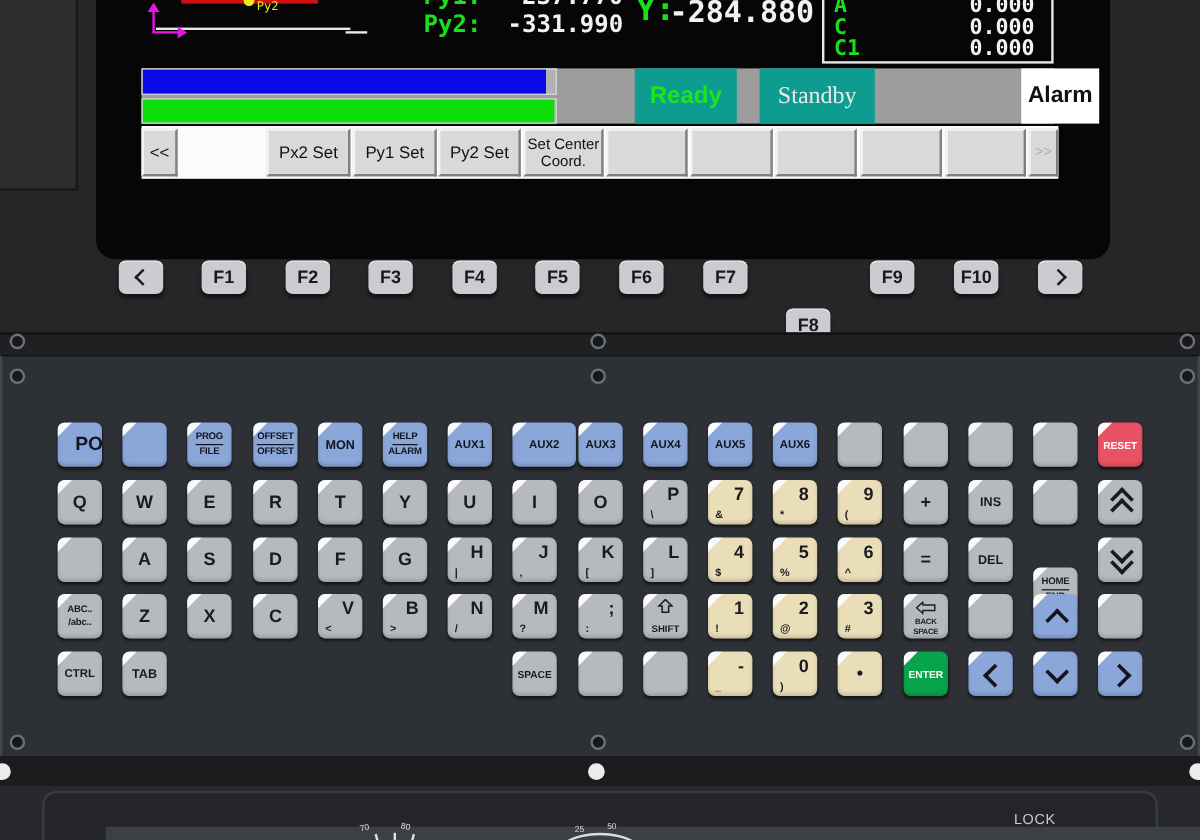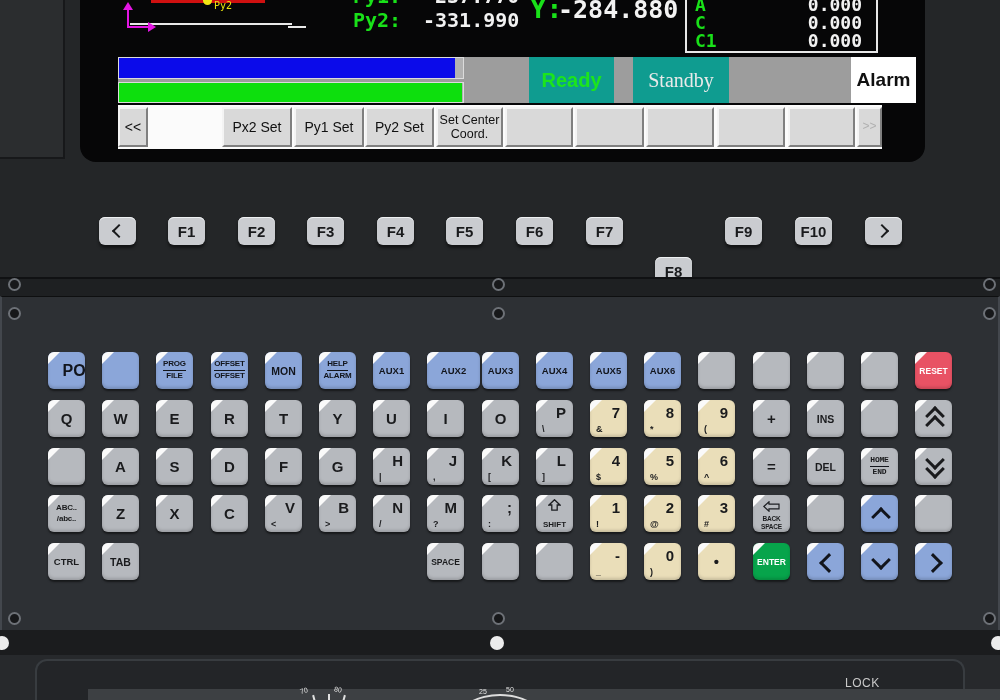--- a/index.html
+++ b/index.html
@@ -1,21 +1,21 @@
 <!DOCTYPE html>
 <html><head>
 <meta charset="utf-8">
 <style>
   html,body{margin:0;padding:0;background:#242628;}
   #root{position:relative;width:1000px;height:700px;overflow:hidden;background:#242628;font-family:"Liberation Sans",sans-serif;}
   .abs{position:absolute;}
   
   .bezel-left{left:0;top:0;width:63px;height:157px;background:#2b2d2f;border-right:2px solid #17181a;border-bottom:2px solid #17181a;}
   
-  .screen{left:80px;top:0;width:845px;height:162px;background:#060607;border-radius:0 0 16px 16px;overflow:hidden;}
+  .screen{left:80px;top:0;width:845px;height:216px;background:#060607;border-radius:0 0 16px 16px;overflow:hidden;}
   .screen *{position:absolute;}
   .red-line{left:71px;top:0;width:114px;height:3px;background:#cf1010;}
   .ydot{left:123px;top:-4px;width:9px;height:9px;border-radius:50%;background:#f2e713;}
   .ydot-label{left:134px;top:0px;color:#e8e40e;font:10px "DejaVu Sans Mono",monospace;}
   .wline{left:50px;top:23px;width:162px;height:2px;background:#e8e8e8;}
   .wline-step{left:208px;top:26px;width:18px;height:2px;background:#e8e8e8;}
   .ax-v{left:47px;top:9px;width:2px;height:18px;background:#e316e3;}
   .ax-v-head{left:43px;top:2px;width:0;height:0;border-left:5px solid transparent;border-right:5px solid transparent;border-bottom:8px solid #e316e3;}
   .ax-h{left:47px;top:26px;width:22px;height:2px;background:#e316e3;}
   .ax-h-head{left:68px;top:22px;width:0;height:0;border-top:5px solid transparent;border-bottom:5px solid transparent;border-left:8px solid #e316e3;}
@@ -399,21 +399,21 @@
         <span class="ksub">^</span>
       </div>
       <div class="key k-gray" style="left: 753px; top: 448px;">
         <span class="notch"></span>
         <span class="kcenter" style="font-size:15px;">=</span>
       </div>
       <div class="key k-gray" style="left: 807px; top: 448px;">
         <span class="notch"></span>
         <span class="kcenter" style="font-size:10.5px;">DEL</span>
       </div>
-      <div class="key k-gray" style="left: 861px; top: 448px; font-family: Liberation Mono, monospace;">
+      <div class="key k-gray" style="left: 861px; top: 473px;">
         <span class="notch"></span>
         <span class="klines div">
           <span>HOME</span>
           <span>END</span>
         </span>
       </div>
       <div class="key k-gray" style="left: 915px; top: 448px;">
         <span class="notch"></span>
         <span class="chv" style="left:13px;top:5px;transform:rotate(225deg);"></span>
         <span class="chv" style="left:13px;top:14px;transform:rotate(225deg);"></span>

